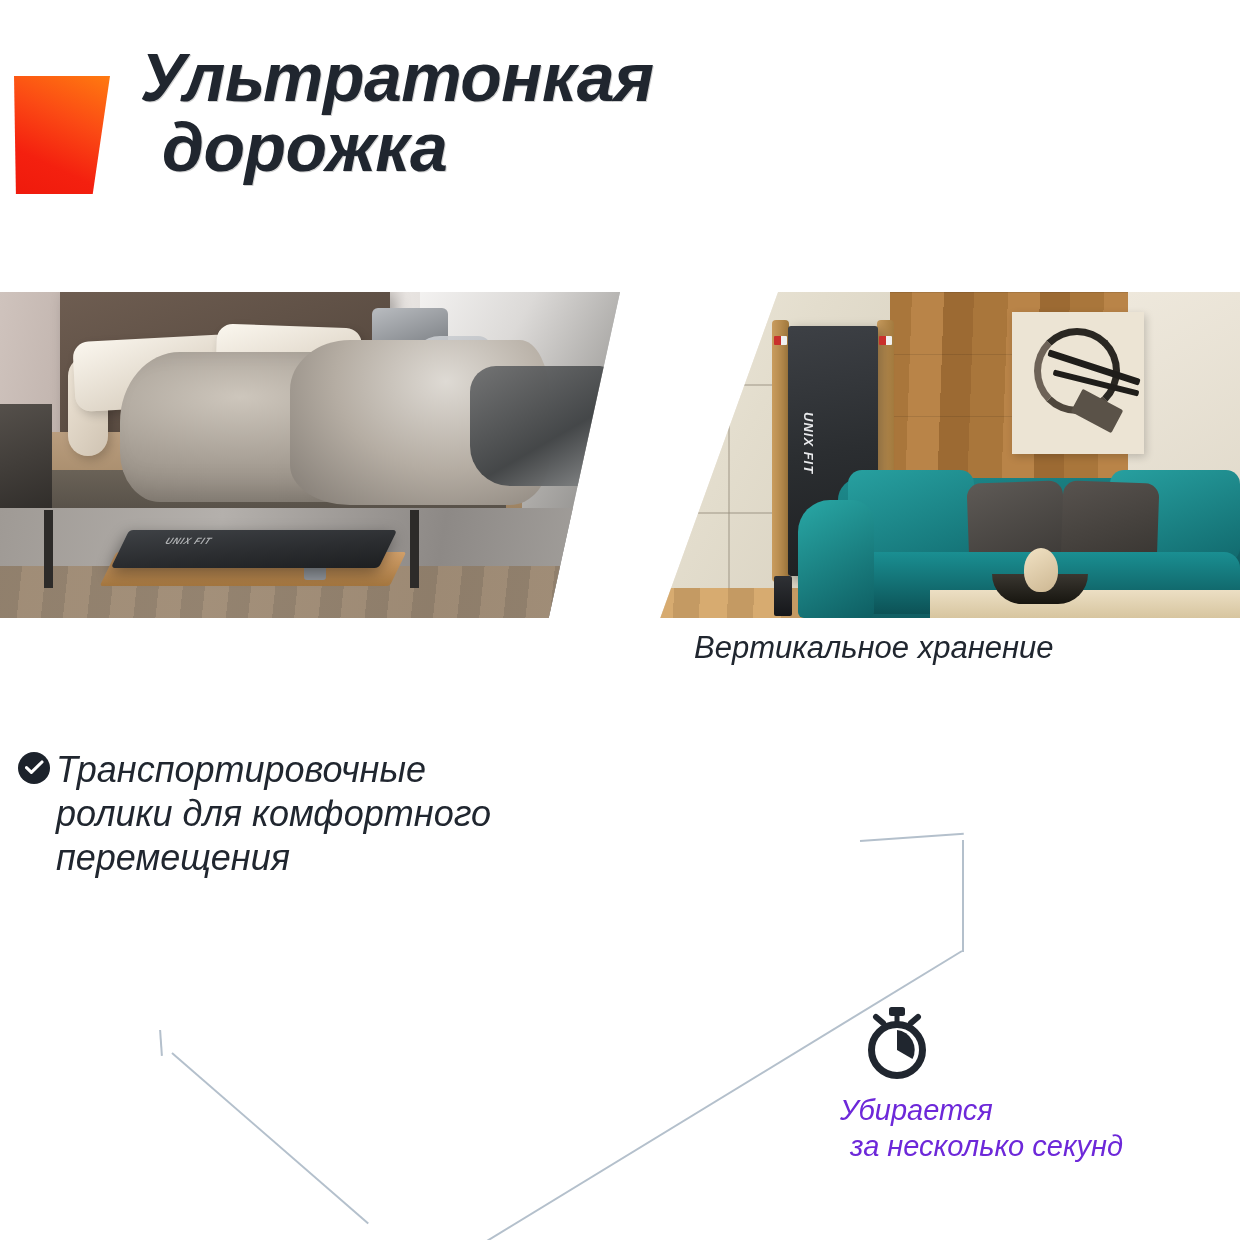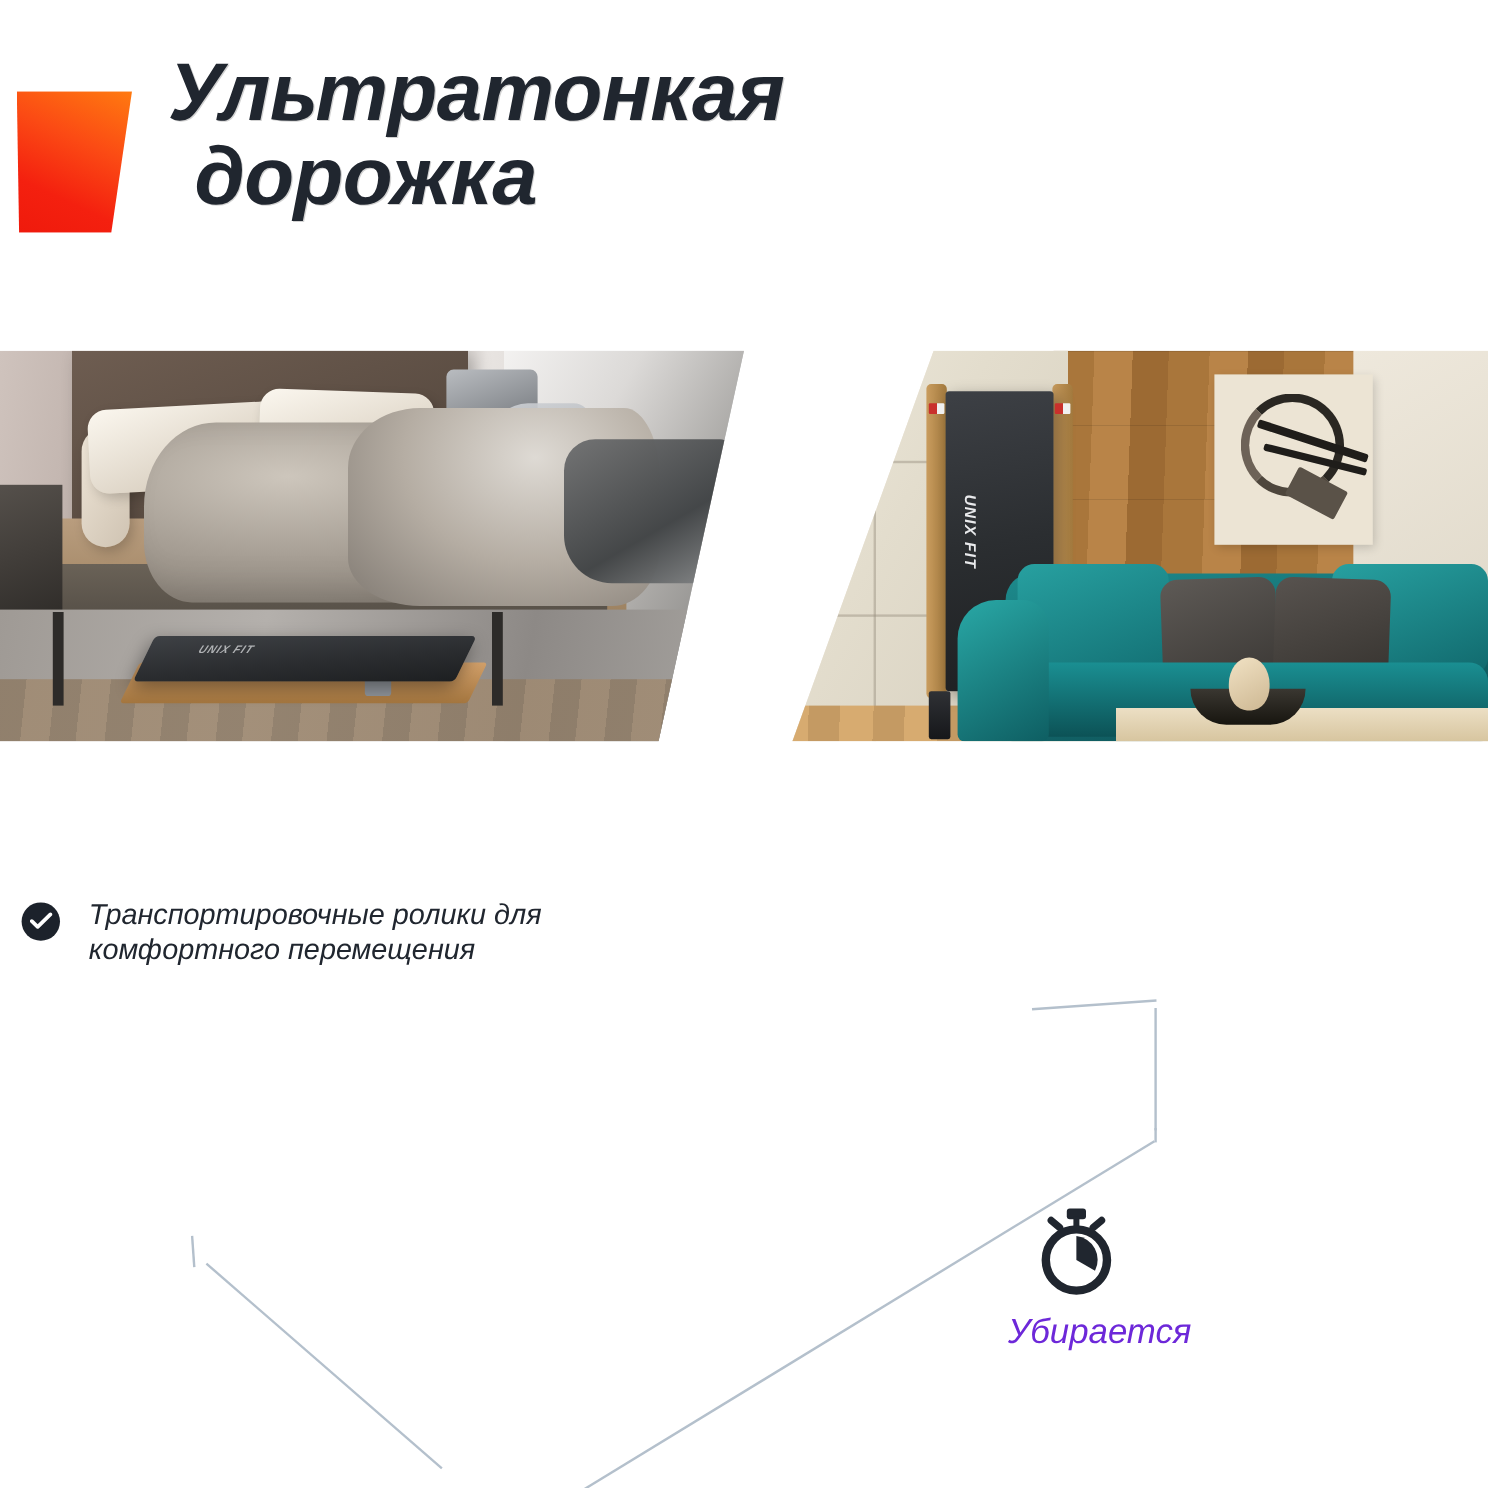--- a/index.html
+++ b/index.html
@@ -286,22 +286,22 @@
 
   
   .bullet-row { position: absolute; left: 18px; top: 748px; width: 520px; }
   .bullet-icon {
     position: absolute; left: 0; top: 4px;
     width: 32px; height: 32px; border-radius: 50%;
     background: #1c222b;
   }
   .bullet-icon svg { position: absolute; left: 7px; top: 8px; }
   .bullet-text {
-    position: absolute; left: 56px; top: 0;
-    font-style: italic; font-size: 24px; line-height: 1.22;
+    position: absolute; left: 38px; top: 0;
+    font-style: italic; font-size: 36px; line-height: 1.22;
     color: #20262f; width: 470px;
   }
 
   
   .stage { position: absolute; left: 0; top: 700px; width: 1240px; height: 540px; }
 
   
   .dimline { position: absolute; background: #b4c0cc; transform-origin: left center; }
 
   
@@ -395,20 +395,21 @@
         <div class="cushion c-dark2"></div>
         <div class="sofa-seat"></div>
         <div class="sofa-arm"></div>
         <div class="lr-table"></div>
         <div class="lr-bowl"></div>
         <div class="lr-egg"></div>
       </div>
     </div>
   </div>
 
+  <div class="caption caption-right">Вертикальное хранение</div>
 
   <div class="bullet-row">
     <div class="bullet-icon">
       <svg width="19" height="16" viewBox="0 0 19 16" aria-hidden="true">
         <path d="M1.5 7.6 L6.4 12.4 L17 2.0" fill="none" stroke="#ffffff" stroke-width="3.1" stroke-linecap="round" stroke-linejoin="round"></path>
       </svg>
     </div>
     <div class="bullet-text">Транспортировочные ролики для комфортного перемещения</div>
   </div>
 
@@ -433,16 +434,17 @@
         <rect x="27" y="1" width="16" height="9" rx="2.5" fill="#20262f"></rect>
         <rect x="32.5" y="8" width="5" height="8" fill="#20262f"></rect>
         <path d="M14 11 L21 17" stroke="#20262f" stroke-width="6" stroke-linecap="round"></path>
         <path d="M56 11 L49 17" stroke="#20262f" stroke-width="6" stroke-linecap="round"></path>
         <circle cx="35" cy="44" r="25.5" fill="none" stroke="#20262f" stroke-width="7"></circle>
         <path d="M35 44 L35 24 A20 20 0 0 1 50.5 53 Z" fill="#20262f"></path>
       </svg>
     </div>
     <div class="sw-text">
       <div class="l1">Убирается</div>
+      <div class="l2">за несколько секунд</div>
     </div>
   </div>
 
 </div>
 
 </body></html>

